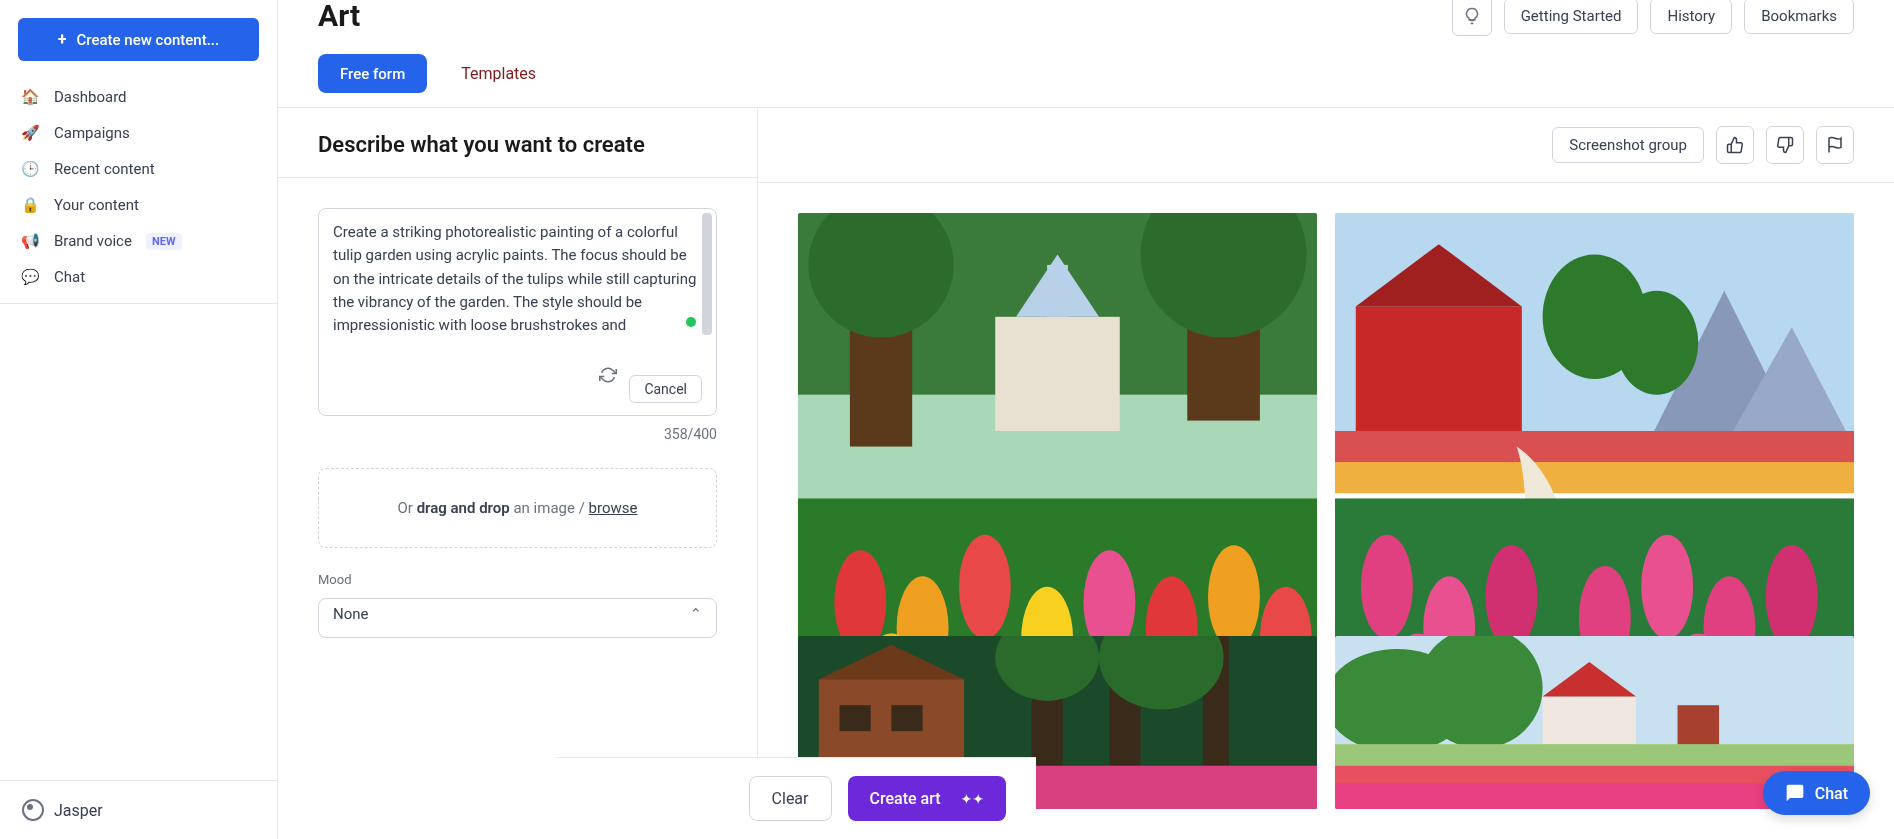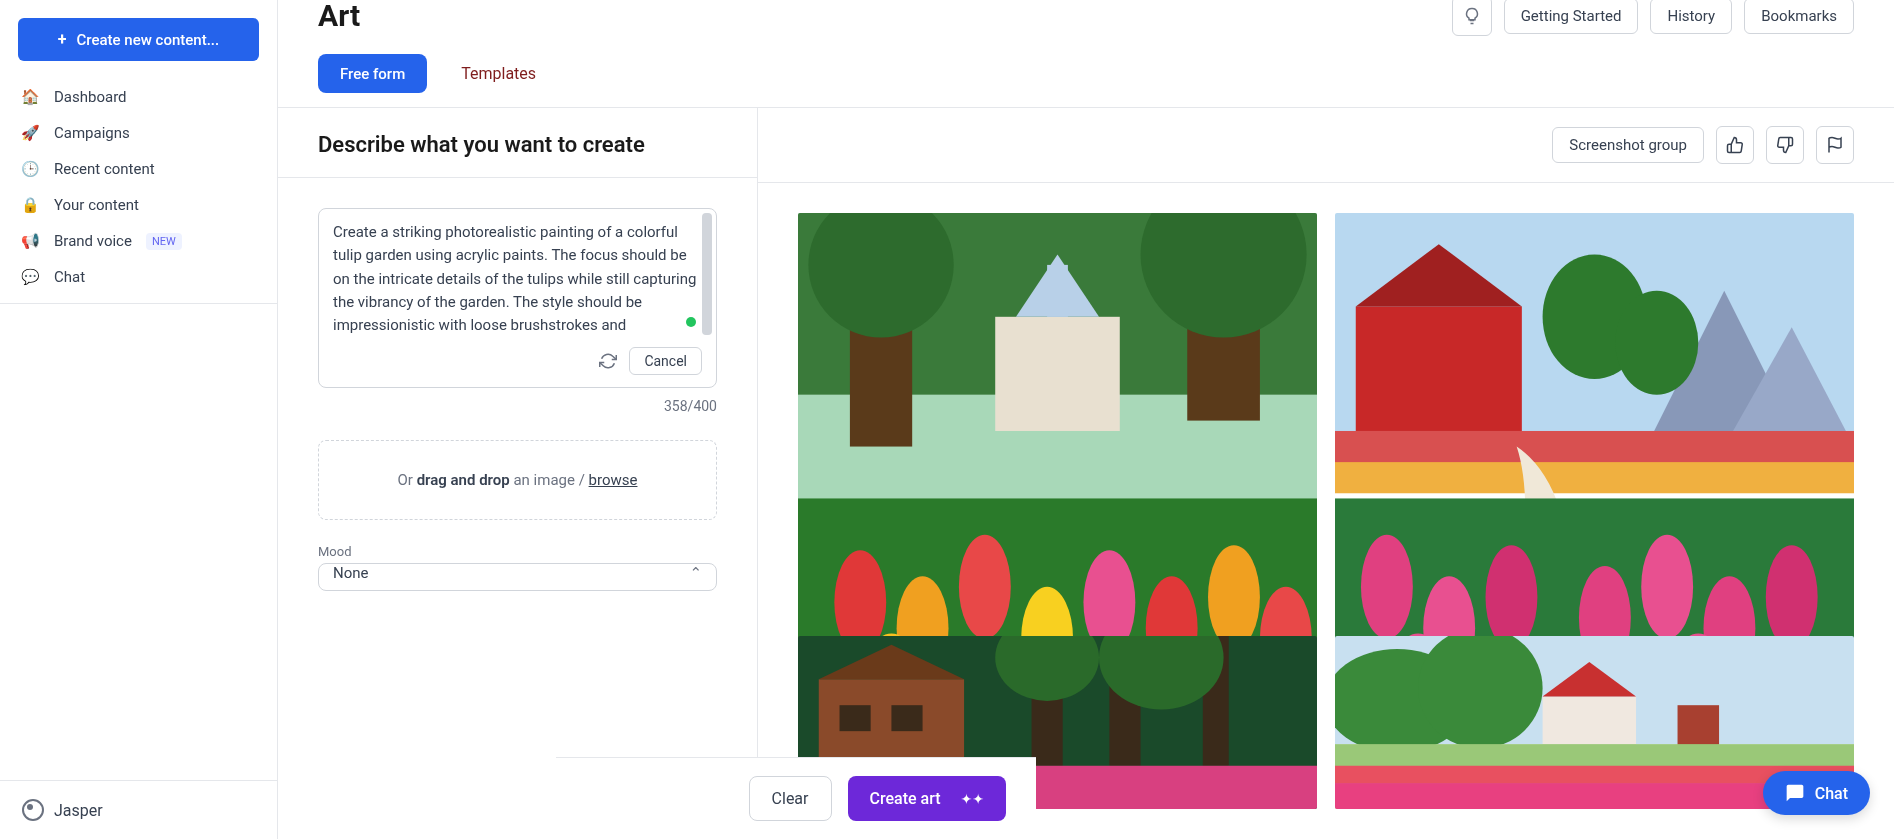--- a/index.html
+++ b/index.html
@@ -6,21 +6,21 @@
 body { background:#fff; color:#1a1a1a; width:1894px; height:839px; overflow:hidden; position:relative; }
 .app { display:flex; height:100%; }
 
 
 .sidebar { width:278px; border-right:1px solid #e5e7eb; display:flex; flex-direction:column; padding-top:18px; }
 .create-btn { margin:0 18px 18px; background:#2563eb; color:#fff; border:none; border-radius:6px; padding:12px 16px; font-size:15px; font-weight:500; display:flex; align-items:center; justify-content:center; gap:10px; cursor:pointer; }
 .create-btn .plus { font-size:16px; font-weight:bold; }
 .nav-list { list-style:none; padding:0 6px; }
 .nav-item { display:flex; align-items:center; gap:14px; padding:9px 16px; font-size:15px; color:#374151; cursor:pointer; border-radius:6px; }
 .nav-item .ico { width:18px; height:18px; display:inline-flex; align-items:center; justify-content:center; color:#6b7280; }
-.nav-item .badge { background:#eef2ff; color:#6366f1; font-size:11px; font-weight:400; padding:2px 6px; border-radius:4px; }
+.nav-item .badge { background:#eef2ff; color:#6366f1; font-size:11px; font-weight:700; padding:2px 6px; border-radius:4px; }
 .sidebar-divider { height:1px; background:#e5e7eb; margin:8px 0; }
 .fav-section { padding:14px 20px; }
 .fav-title { font-size:14px; color:#4b5563; margin-bottom:10px; }
 .fav-text { font-size:14px; color:#6b7280; line-height:1.5; }
 .sidebar-footer { margin-top:auto; border-top:1px solid #e5e7eb; padding:18px 22px; display:flex; align-items:center; gap:10px; color:#374151; font-size:16px; }
 .logo-circle { width:22px; height:22px; border:2px solid #6b7280; border-radius:50%; position:relative; }
 .logo-circle::after { content:""; position:absolute; width:6px; height:6px; background:#6b7280; border-radius:50%; top:3px; left:3px; }
 
 
 .main { flex:1; display:flex; flex-direction:column; position:relative; }
@@ -43,29 +43,29 @@
 
 .prompt-box { border:1px solid #d1d5db; border-radius:8px; overflow:hidden; }
 .prompt-title-row { display:flex; align-items:center; padding:10px 14px; border-bottom:1px solid #e5e7eb; position:relative; }
 .prompt-title { font-size:15px; color:#374151; flex:1; }
 .mini-scroll { width:12px; height:24px; background:#d1d5db; border-radius:3px; margin-left:8px; }
 .prompt-body { padding:12px 14px 8px; font-size:15px; color:#374151; line-height:1.55; max-height:130px; overflow:hidden; position:relative; }
 .green-dot { position:absolute; right:20px; bottom:12px; width:10px; height:10px; background:#22c55e; border-radius:50%; }
 .left-scroll { position:absolute; right:4px; top:4px; bottom:4px; width:10px; background:#d1d5db; border-radius:4px; }
 .prompt-footer { display:flex; justify-content:flex-end; align-items:center; gap:12px; padding:8px 14px 12px; }
 .refresh-ico { width:18px; height:18px; color:#6b7280; cursor:pointer; }
-.cancel-btn { border:1px solid #d1d5db; background:#fff; border-radius:6px; padding:5px 14px; font-size:14px; color:#374151; cursor:pointer; }
+.cancel-btn { border:1px solid #d1d5db; background:#fff; border-radius:6px; padding:5px 14px; font-size:14px; color:#374151; cursor:pointer;margin-top:28px; }
 
 .char-count { text-align:right; font-size:14px; color:#6b7280; margin-top:10px; }
 
 .drop-zone { margin-top:26px; border:1.5px dashed #d1d5db; border-radius:8px; padding:30px 20px; text-align:center; font-size:15px; color:#6b7280; }
 .drop-zone b { font-weight:600; color:#374151; }
 .drop-zone u { color:#374151; }
 
-.field-label { font-size:13px; color:#6b7280; margin-top:24px; margin-bottom:4px; display:block; }
+.field-label { font-size:13px; color:#6b7280; margin-top:24px; margin-bottom:11px; display:block; }
 .select-box { border:1px solid #d1d5db; border-radius:8px; padding:12px 14px; display:flex; justify-content:space-between; align-items:center; font-size:15px; color:#374151; cursor:pointer; }
 .select-box .chev { color:#6b7280; }
 
 
 .action-bar { position:absolute; left:278px; right:0; bottom:0; width:480px; border-top:1px solid #e5e7eb; background:#fff; display:flex; justify-content:flex-end; gap:16px; padding:18px 30px; }
 .clear-btn { border:1px solid #d1d5db; background:#fff; border-radius:8px; padding:12px 22px; font-size:16px; color:#374151; cursor:pointer; }
 .create-art-btn { background:#6d28d9; color:#fff; border:none; border-radius:8px; padding:12px 22px; font-size:16px; font-weight:500; display:flex; align-items:center; gap:20px; cursor:pointer; }
 .sparkle { font-size:14px; }
 
 
@@ -168,21 +168,21 @@
             </div>
           </div>
 
           <div class="char-count">358/400</div>
 
           <div class="drop-zone">
             <span>Or </span><b>drag and drop</b><span> an image / </span><u>browse</u>
           </div>
 
           <label class="field-label">Mood</label>
-          <div class="select-box cut" style="height:28px; padding-top:4px;">
+          <div class="select-box cut" style="height:40px; padding-top:4px;">
             <span>None</span>
             <span class="chev">⌃</span>
           </div>
 
         </div>
       </div>
 
       <div class="right-panel">
         <div class="results-header">
           <button class="group-label">Screenshot group</button>

